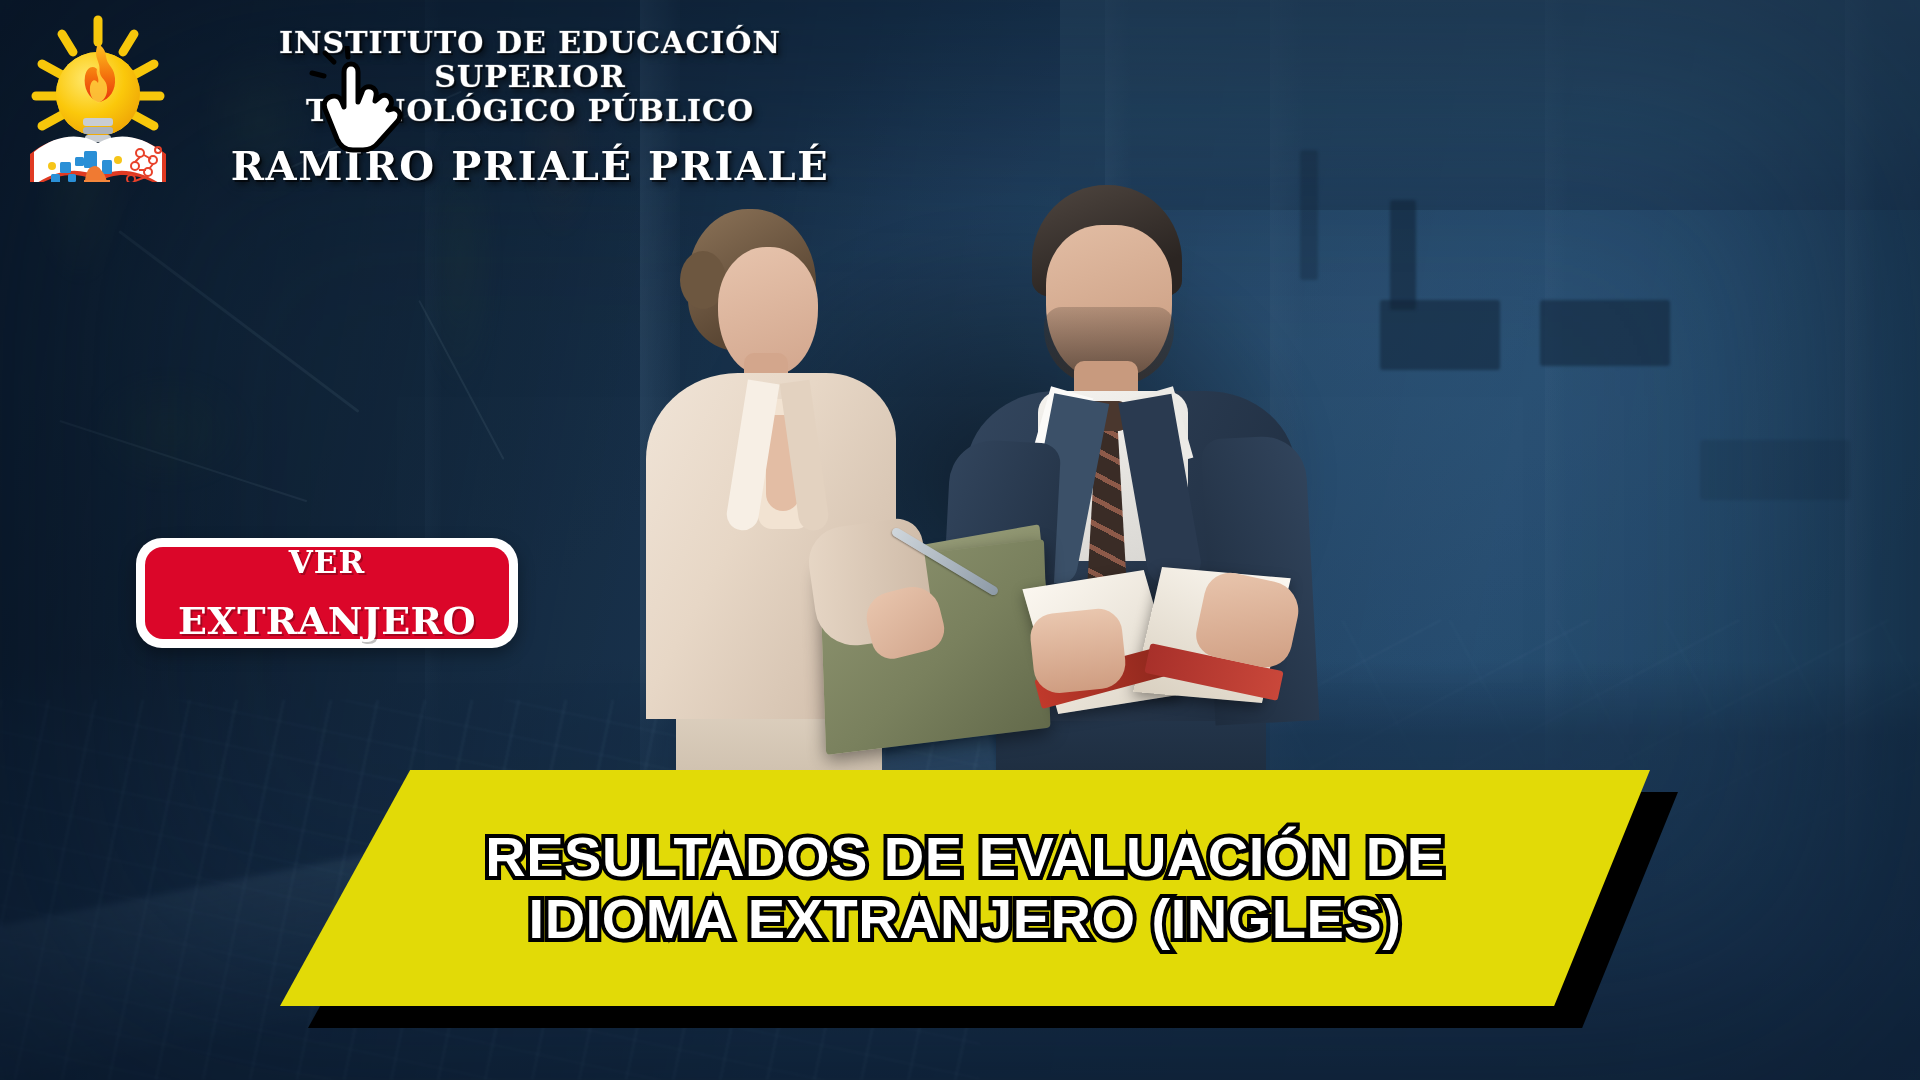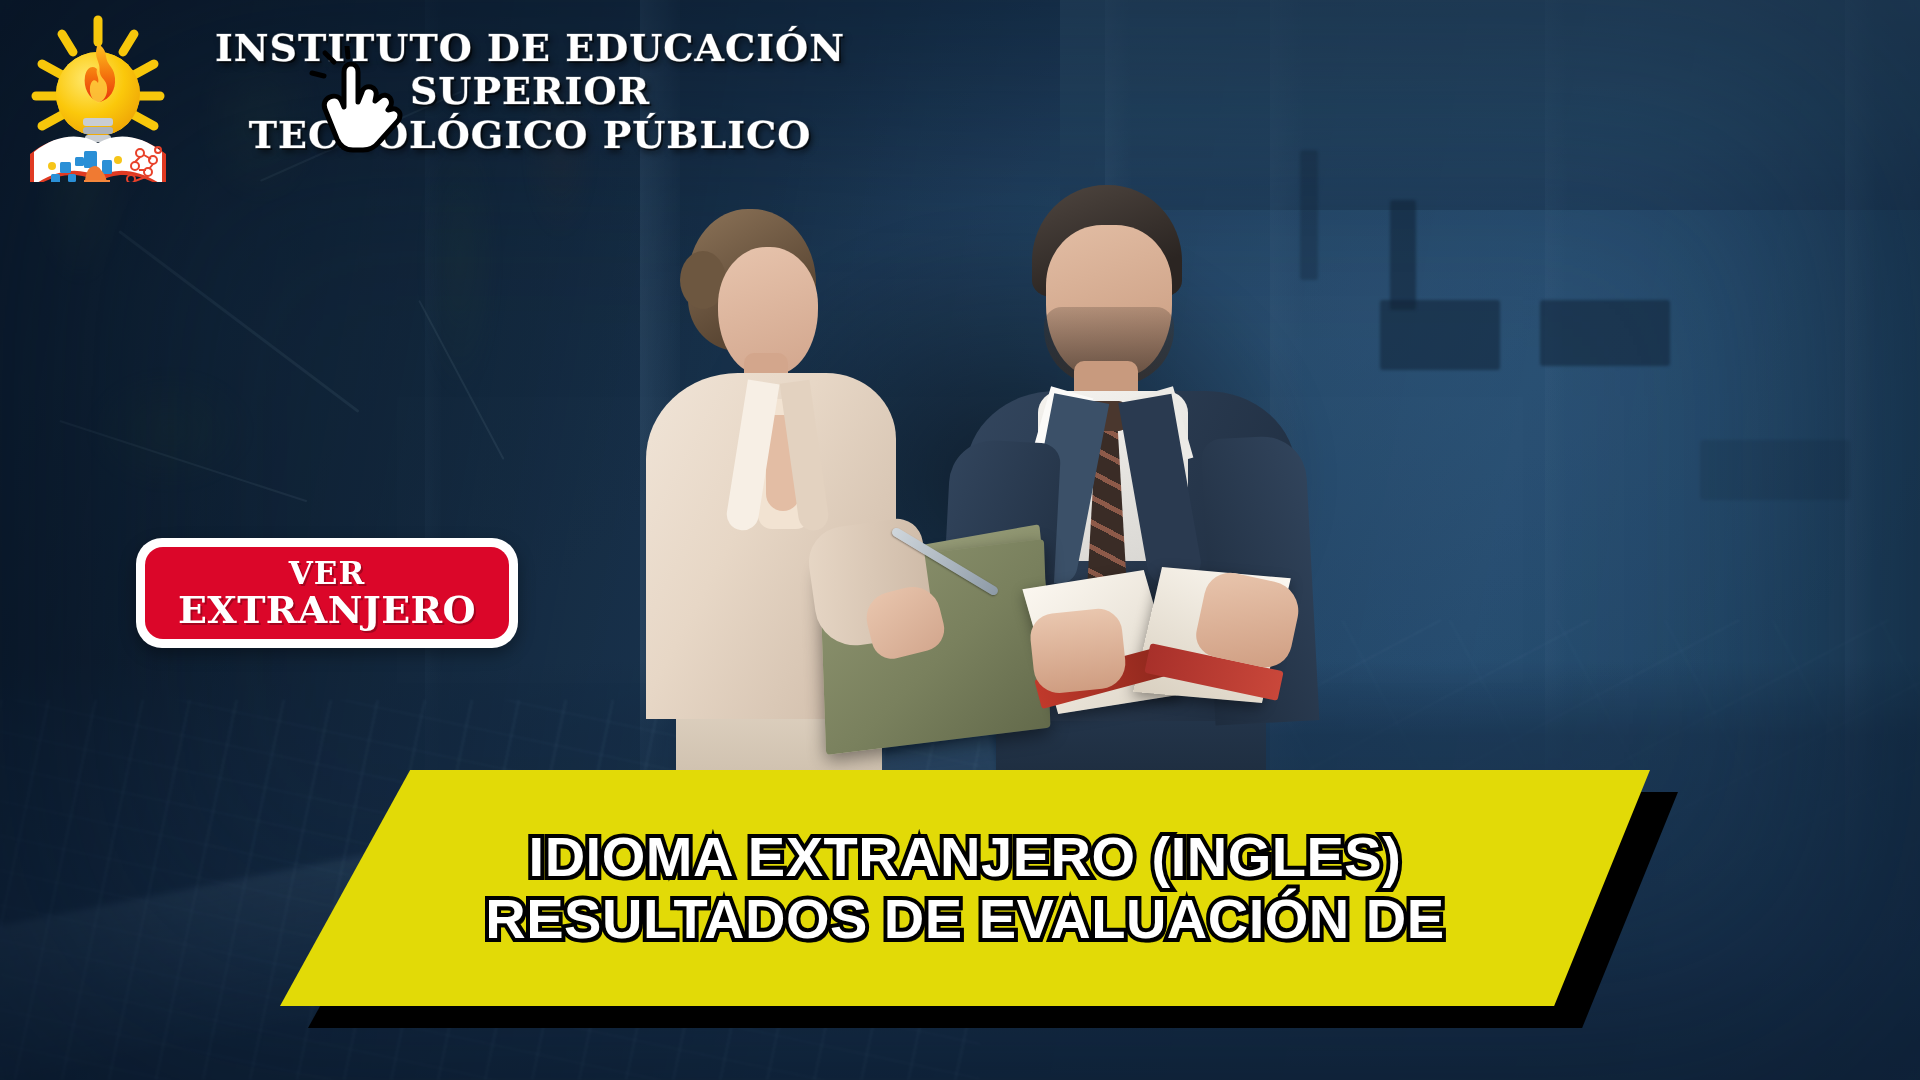--- a/index.html
+++ b/index.html
@@ -177,21 +177,21 @@
   .header-text{
     position:absolute; left:190px; top:26px; width:680px;
     text-align:center;
     color:#fff;
     font-family:"DejaVu Serif", serif;
     text-shadow:
       2px 2px 0 rgba(0,0,0,.55),
       3px 4px 6px rgba(0,0,0,.6);
   }
   .ht-l1{
-    font-size:38px; font-weight:700; letter-spacing:1.0px; line-height:1.14;
+    font-size:30px; font-weight:700; letter-spacing:1.0px; line-height:1.14;
     text-transform:uppercase;
     -webkit-text-stroke:1px rgba(255,255,255,.25);
   }
   .ht-l2{
     margin-top:16px;
     font-size:40px; font-weight:700; letter-spacing:1.6px; line-height:1.05;
     text-transform:uppercase;
   }
 
   
@@ -201,21 +201,21 @@
     background:#ffffff;
     border-radius:26px;
     box-shadow:0 6px 16px rgba(0,0,0,.35);
     padding:9px;
   }
   .btn-inner{
     width:100%; height:100%;
     background:#db0629;
     border-radius:18px;
     display:flex; flex-direction:column;
-    align-items:center; justify-content:center;
+    align-items:center; justify-content:space-between;
     line-height:.98;
   }
   .btn-l1{
     color:#fff; font-family:"DejaVu Serif", serif; font-weight:700;
     font-size:31px; letter-spacing:1px;
     text-shadow:2px 2px 0 rgba(0,0,0,.25);
   }
   .btn-l2{
     color:#fff; font-family:"DejaVu Serif", serif; font-weight:700;
     font-size:38px; letter-spacing:.4px; margin-top:2px;
@@ -403,20 +403,21 @@
         </g>
         <path d="M66 156c-2 4-3 8-3 12h22c-1-5-3-9-6-12-2-3-4-4-6-4s-5 1-7 4z" fill="#F07A32"></path>
         <path d="M62 166h26v12H62z" fill="#F4873C"></path>
       </g>
     </svg>
   </div>
 
   <div class="header-text">
     <div class="ht-l1">INSTITUTO DE EDUCACIÓN SUPERIOR</div>
     <div class="ht-l1">TECNOLÓGICO PÚBLICO</div>
+    <div class="ht-l2">RAMIRO PRIALÉ PRIALÉ</div>
   </div>
 
   <div class="btn-wrap">
     <div class="btn">
       <div class="btn-inner">
         <span class="btn-l1">VER</span>
         <span class="btn-l2">EXTRANJERO</span>
       </div>
     </div>
   </div>
@@ -429,19 +430,19 @@
         <line x1="40" y1="11" x2="39" y2="0"></line>
       </g>
       <path d="M36 26c0-5 3-8 7-8s7 3 7 8v30l4-10c1-4 5-6 9-5s6 5 5 9l-1 5 5-4c3-3 8-2 10 1 2 3 2 6 0 9l-2 3 4-1c4-1 8 2 8 6 0 3-1 5-3 7L71 96c-4 5-9 8-16 8H45c-8 0-13-4-16-11L17 63c-2-5 0-10 5-12s10 0 12 5l2 5z" fill="#ffffff" stroke="#000" stroke-width="5" stroke-linejoin="round"></path>
     </svg>
   </div>
 
   <div class="banner-zone">
     <div class="banner-shadow"></div>
     <div class="banner">
       <div class="banner-text">
+        <span class="banner-line">RESULTADOS DE EVALUACIÓN DE</span>
         <span class="banner-line">IDIOMA EXTRANJERO (INGLES)</span>
-        <span class="banner-line">RESULTADOS DE EVALUACIÓN DE</span>
       </div>
     </div>
   </div>
 
 </div>
 
 </body></html>

